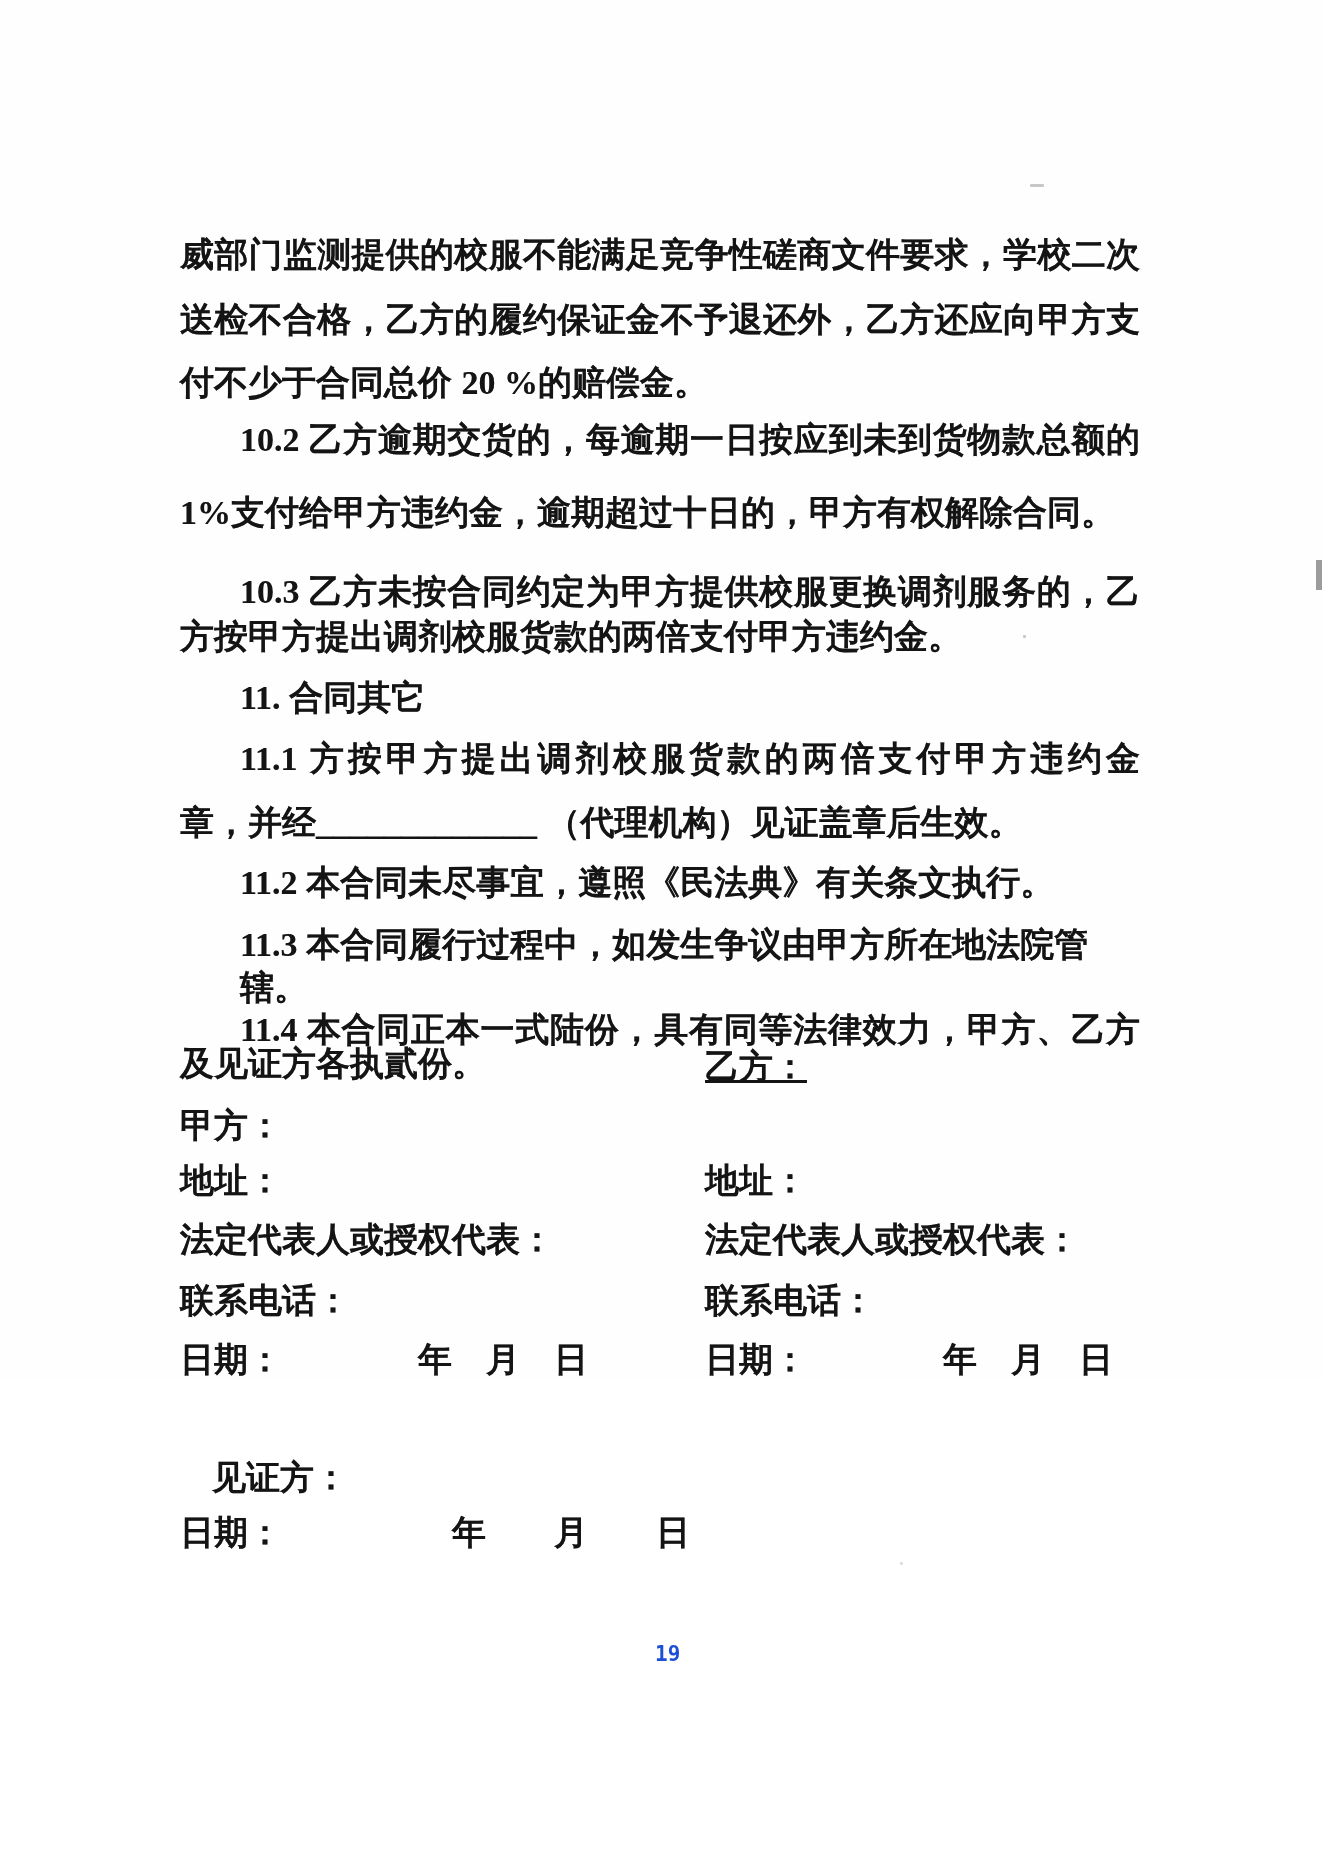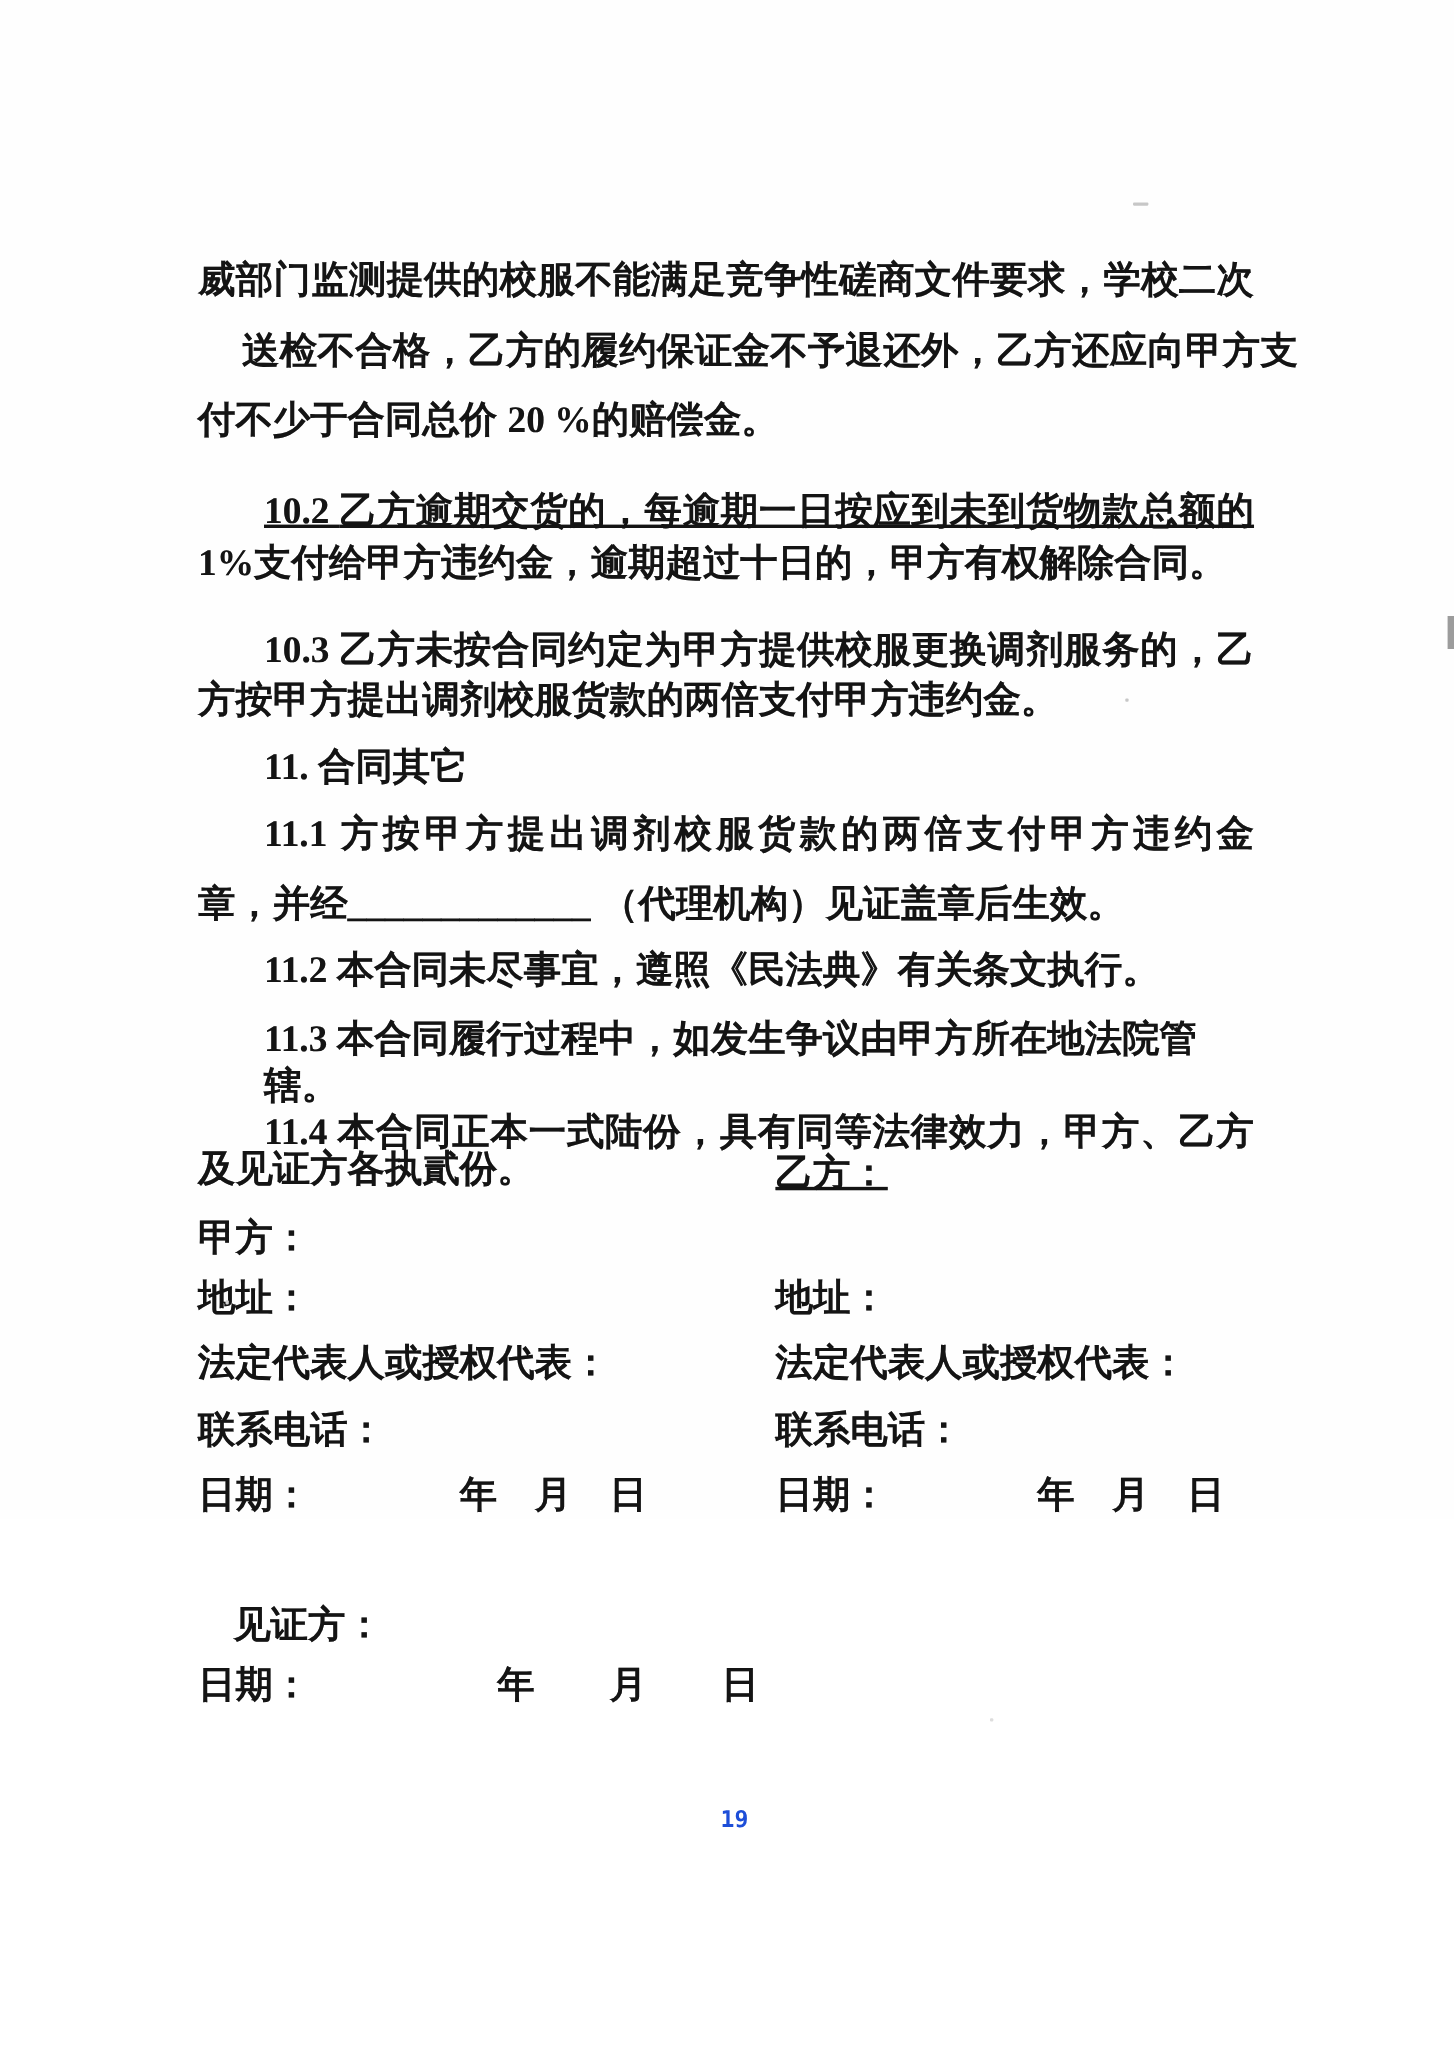--- a/index.html
+++ b/index.html
@@ -28,23 +28,23 @@
   }
   .speck{position:absolute;background:#c7c7c7;border-radius:1px;}
   .artifact{position:absolute;background:#4a4a4a;}
 </style>
 </head>
 <body>
 
 <div class="page">
   <div id="body-lines">
       <div class="line justify" style="top: 233px;"><span>威部门监测提供的校服不能满足竞争性磋商文件要求，学校二次</span></div>
-      <div class="line justify" style="top: 298px; margin-left: 40px;"><span>送检不合格，乙方的履约保证金不予退还外，乙方还应向甲方支</span></div>
+      <div class="line justify" style="top: 298px;"><span>送检不合格，乙方的履约保证金不予退还外，乙方还应向甲方支</span></div>
       <div class="line" style="top: 361px;"><span>付不少于合同总价 </span><span class="num">20 %</span><span>的赔偿金。</span></div>
-      <div class="line indent justify" style="top: 443px; text-decoration: underline;"><span class="num">10.2 </span><span>乙方逾期交货的，每逾期一日按应到未到货物款总额的</span></div>
+      <div class="line indent justify" style="top: 418px;"><span class="num">10.2 </span><span>乙方逾期交货的，每逾期一日按应到未到货物款总额的</span></div>
       <div class="line" style="top: 491px;"><span class="num">1%</span><span>支付给甲方违约金，逾期超过十日的，甲方有权解除合同。</span></div>
       <div class="line indent justify" style="top: 570px;"><span class="num">10.3 </span><span>乙方未按合同约定为甲方提供校服更换调剂服务的，乙</span></div>
       <div class="line" style="top: 615px;"><span>方按甲方提出调剂校服货款的两倍支付甲方违约金。</span></div>
       <div class="line indent" style="top: 676px;"><span class="num">11. </span><span>合同其它</span></div>
       <div class="line indent justify" style="top: 737px;"><span class="num">11.1 </span><span>方按甲方提出调剂校服货款的两倍支付甲方违约金</span></div>
       <div class="line" style="top: 801px;"><span>章，并经</span><span class="num">_____________</span><span> （代理机构）见证盖章后生效。</span></div>
       <div class="line indent" style="top: 861px;"><span class="num">11.2 </span><span>本合同未尽事宜，遵照《民法典》有关条文执行。</span></div>
       <div class="line indent" style="top: 923px;"><span class="num">11.3 </span><span>本合同履行过程中，如发生争议由甲方所在地法院管辖。</span></div>
       <div class="line indent justify" style="top: 1008px;"><span class="num">11.4 </span><span>本合同正本一式陆份，具有同等法律效力，甲方、乙方</span></div>
       <div class="line" style="top: 1042px;"><span>及见证方各执貳份。</span></div>

